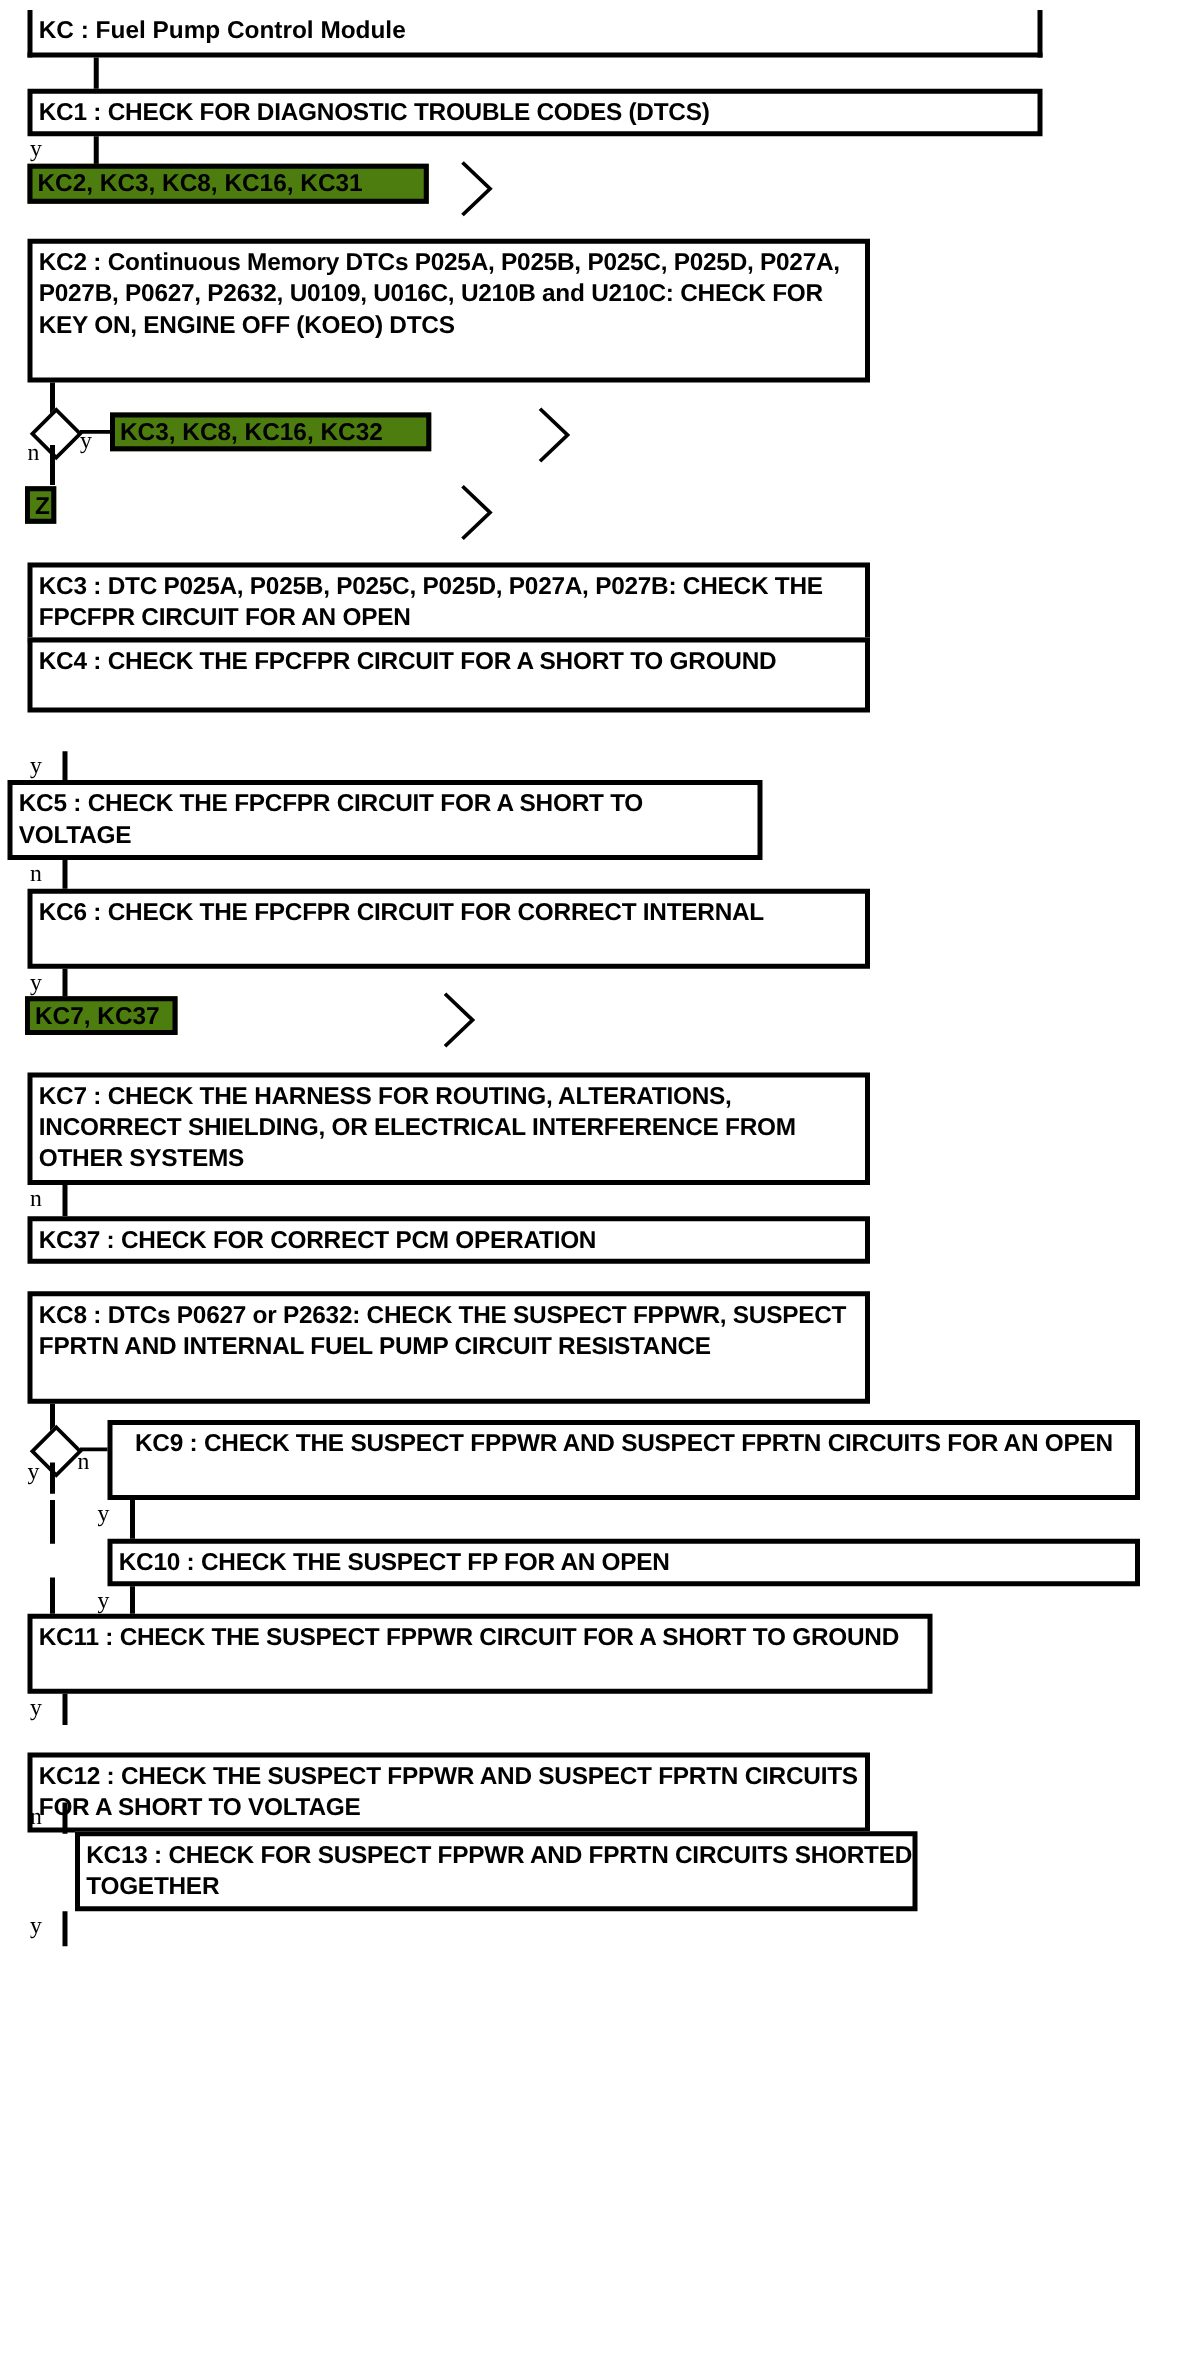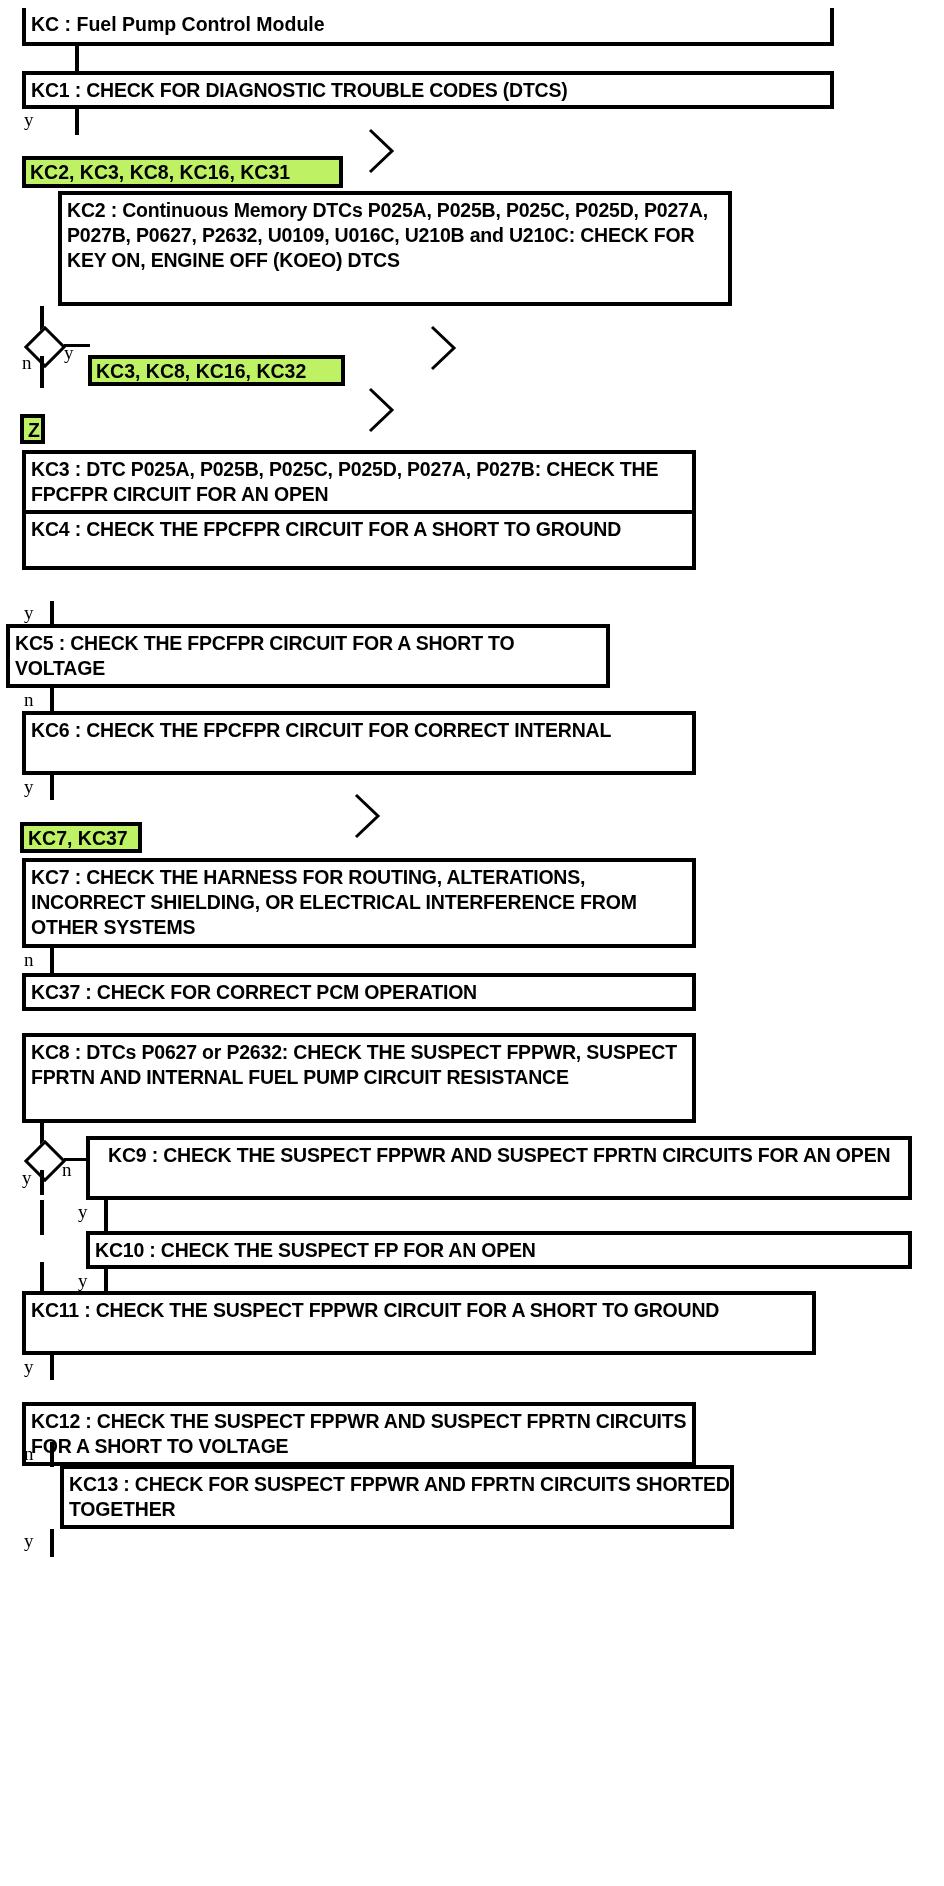--- a/index.html
+++ b/index.html
@@ -40,29 +40,28 @@
     font-size:19.5px;
     line-height:25px;
     padding:4px 0 3px 5px;
     white-space:pre-line;
     overflow:hidden;
   }
   .ref-box{
     position:absolute;
     box-sizing:border-box;
     border:4px solid #000;
-    background:#bef264;
+    background:#4d7c0f;
     color:#000;
     font-weight:bold;
     font-size:19.5px;
     line-height:22px;
     padding:1px 4px 1px 4px;
     white-space:nowrap;
     overflow:hidden;
-    margin-top:25px;
   }
   .vline{position:absolute;background:#000;width:4px;}
   .hline{position:absolute;background:#000;height:3px;}
   .edge-label{
     position:absolute;
     font-size:19px;
     font-weight:normal;
     color:#000;
     line-height:19px;
     font-family:"Liberation Serif", serif;
@@ -89,21 +88,21 @@
   <div class="vline" style="left:75px; top:109px; height:26px;"></div>
   <div class="edge-label" style="left:24px; top:110px;">y</div>
 
   <div class="ref-box" style="left:22px; top:131px; width:321px; height:32px;">KC2, KC3, KC8, KC16, KC31</div>
   <div class="chev" style="left:366px; top:126px;">
     <svg width="32" height="50" viewBox="0 0 32 50">
         <polyline points="4,4 26,25 4,46" fill="none" stroke="#000" stroke-width="3"></polyline>
       </svg>
   </div>
 
-  <div class="box" style="left:22px; top:191px; width:674px; height:115px;margin-left:36px;">KC2 : Continuous Memory DTCs P025A, P025B, P025C, P025D, P027A, P027B, P0627, P2632, U0109, U016C, U210B and U210C: CHECK FOR KEY ON, ENGINE OFF (KOEO) DTCS</div>
+  <div class="box" style="left:22px; top:191px; width:674px; height:115px;">KC2 : Continuous Memory DTCs P025A, P025B, P025C, P025D, P027A, P027B, P0627, P2632, U0109, U016C, U210B and U210C: CHECK FOR KEY ON, ENGINE OFF (KOEO) DTCS</div>
   <div class="vline" style="left:40px; top:306px; height:30px;"></div>
 
   <div class="diamond" style="left:30px; top:332px;"></div>
   <div class="hline" style="left:64px; top:344px; width:26px;"></div>
   <div class="edge-label" style="left:22px; top:353px;">n</div>
   <div class="edge-label" style="left:64px; top:343px;">y</div>
 
   <div class="ref-box" style="left:88px; top:330px; width:257px; height:31px;">KC3, KC8, KC16, KC32</div>
   <div class="chev" style="left:428px; top:323px;">
     <svg width="32" height="50" viewBox="0 0 32 50">
@@ -162,21 +161,21 @@
   <div class="vline" style="left:40px; top:1262px; height:35px;"></div>
 
   <div class="box" style="left:86px; top:1136px; width:826px; height:64px;padding-left:18px;">KC9 : CHECK THE SUSPECT FPPWR AND SUSPECT FPRTN CIRCUITS FOR AN OPEN</div>
   <div class="vline" style="left:104px; top:1200px; height:33px;"></div>
   <div class="edge-label" style="left:78px; top:1202px;">y</div>
 
   <div class="box" style="left:86px; top:1231px; width:826px; height:38px;">KC10 : CHECK THE SUSPECT FP FOR AN OPEN</div>
   <div class="vline" style="left:104px; top:1269px; height:28px;"></div>
   <div class="edge-label" style="left:78px; top:1271px;">y</div>
 
-  <div class="box" style="left:22px; top:1291px; width:794px; height:64px;">KC11 : CHECK THE SUSPECT FPPWR CIRCUIT FOR A SHORT TO GROUND</div>
+  <div class="box" style="left:22px; top:1291px; width:724px; height:64px;">KC11 : CHECK THE SUSPECT FPPWR CIRCUIT FOR A SHORT TO GROUND</div>
   <div class="vline" style="left:50px; top:1355px; height:25px;"></div>
   <div class="edge-label" style="left:24px; top:1357px;">y</div>
 
   <div class="box" style="left:22px; top:1378px; width:674px; height:64px;margin-top:24px;">KC12 : CHECK THE SUSPECT FPPWR AND SUSPECT FPRTN CIRCUITS FOR A SHORT TO VOLTAGE</div>
   <div class="vline" style="left:50px; top:1442px; height:25px;"></div>
   <div class="edge-label" style="left:24px; top:1444px;">n</div>
 
   <div class="box" style="left:22px; top:1465px; width:674px; height:64px;margin-left:38px;">KC13 : CHECK FOR SUSPECT FPPWR AND FPRTN CIRCUITS SHORTED TOGETHER</div>
   <div class="vline" style="left:50px; top:1529px; height:28px;"></div>
   <div class="edge-label" style="left:24px; top:1531px;">y</div>

